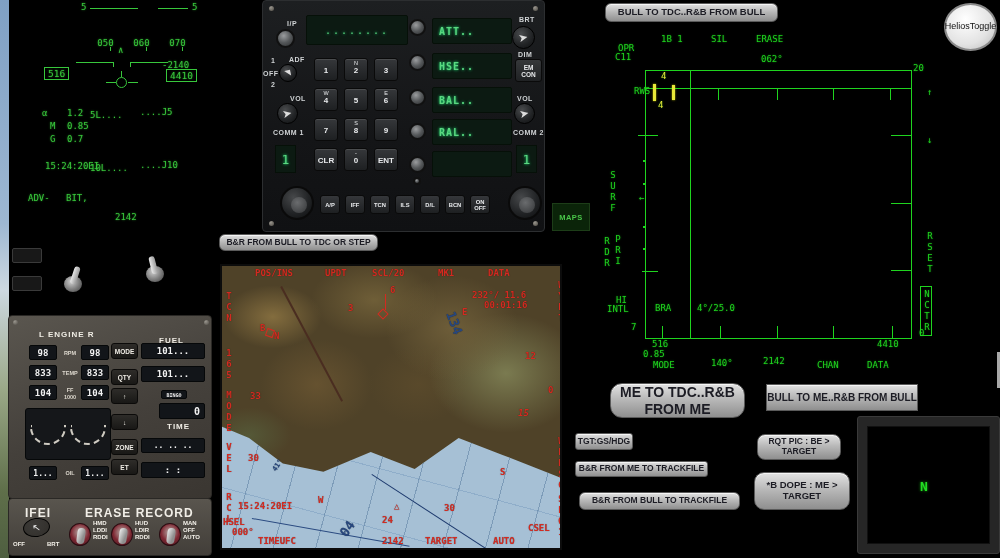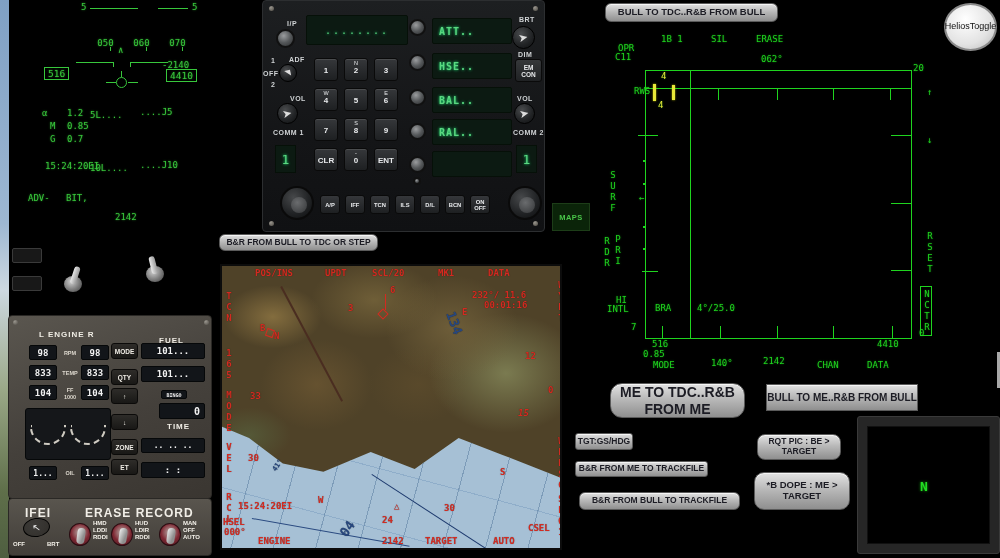--- a/index.html
+++ b/index.html
@@ -435,22 +435,22 @@
     <span class="plbl" style="left: 172px; top: 236px;">△</span>
     <span class="plbl" style="left: 96px; top: 230px;">W</span>
     <span class="plbl" style="left: 26px; top: 188px;">30</span>
     <span class="plbl" style="left: 28px; top: 126px;">33</span>
     <span class="plbl" style="left: 38px; top: 58px;">B</span>
     <span class="plbl" style="left: 52px; top: 66px;">N</span>
     <span class="plbl big" style="left: 118px; top: 256px; color: rgb(39, 71, 126); transform: rotate(-55deg);">04</span>
     <span class="plbl small" style="left: 50px; top: 196px; color: rgb(39, 71, 126); transform: rotate(-55deg);">41°</span>
     <span class="plbl" style="left: 16px; top: 236px;">15:24:20EI</span>
     <span class="plbl" style="left: 1px; top: 252px;">HSEL</span>
-    <span class="plbl" style="left: 2px; top: 262px; text-align: right;">000°</span>
-    <span class="plbl" style="left: 36px; top: 271px;">ENGINE</span>
+    <span class="plbl" style="left: 10px; top: 262px; text-align: right;">000°</span>
+    <span class="plbl" style="left: 36px; top: 271px;">TIMEUFC</span>
     <span class="plbl" style="left: 160px; top: 271px;">2142</span>
     <span class="plbl" style="left: 203px; top: 271px;">TARGET</span>
     <span class="plbl" style="left: 271px; top: 271px;">AUTO</span>
     <span class="plbl" style="left: 306px; top: 258px;">CSEL</span>
   </div>
 
 <div class="pill" style="left:605px;top:3px;width:173px;height:19px;font-size:9.5px">BULL TO TDC..R&amp;B FROM BULL</div>
 <div class="pill" style="left:219px;top:234px;width:159px;height:17px;font-size:8.5px">B&amp;R FROM BULL TO TDC OR STEP</div>
 <div class="pill" style="left:610px;top:383px;width:135px;height:35px;font-size:14px;border-radius:12px">ME TO TDC..R&amp;B FROM ME</div>
 <div class="pill" style="left:766px;top:384px;width:152px;height:27px;font-size:10px;border-radius:0">BULL TO ME..R&amp;B FROM BULL</div>

